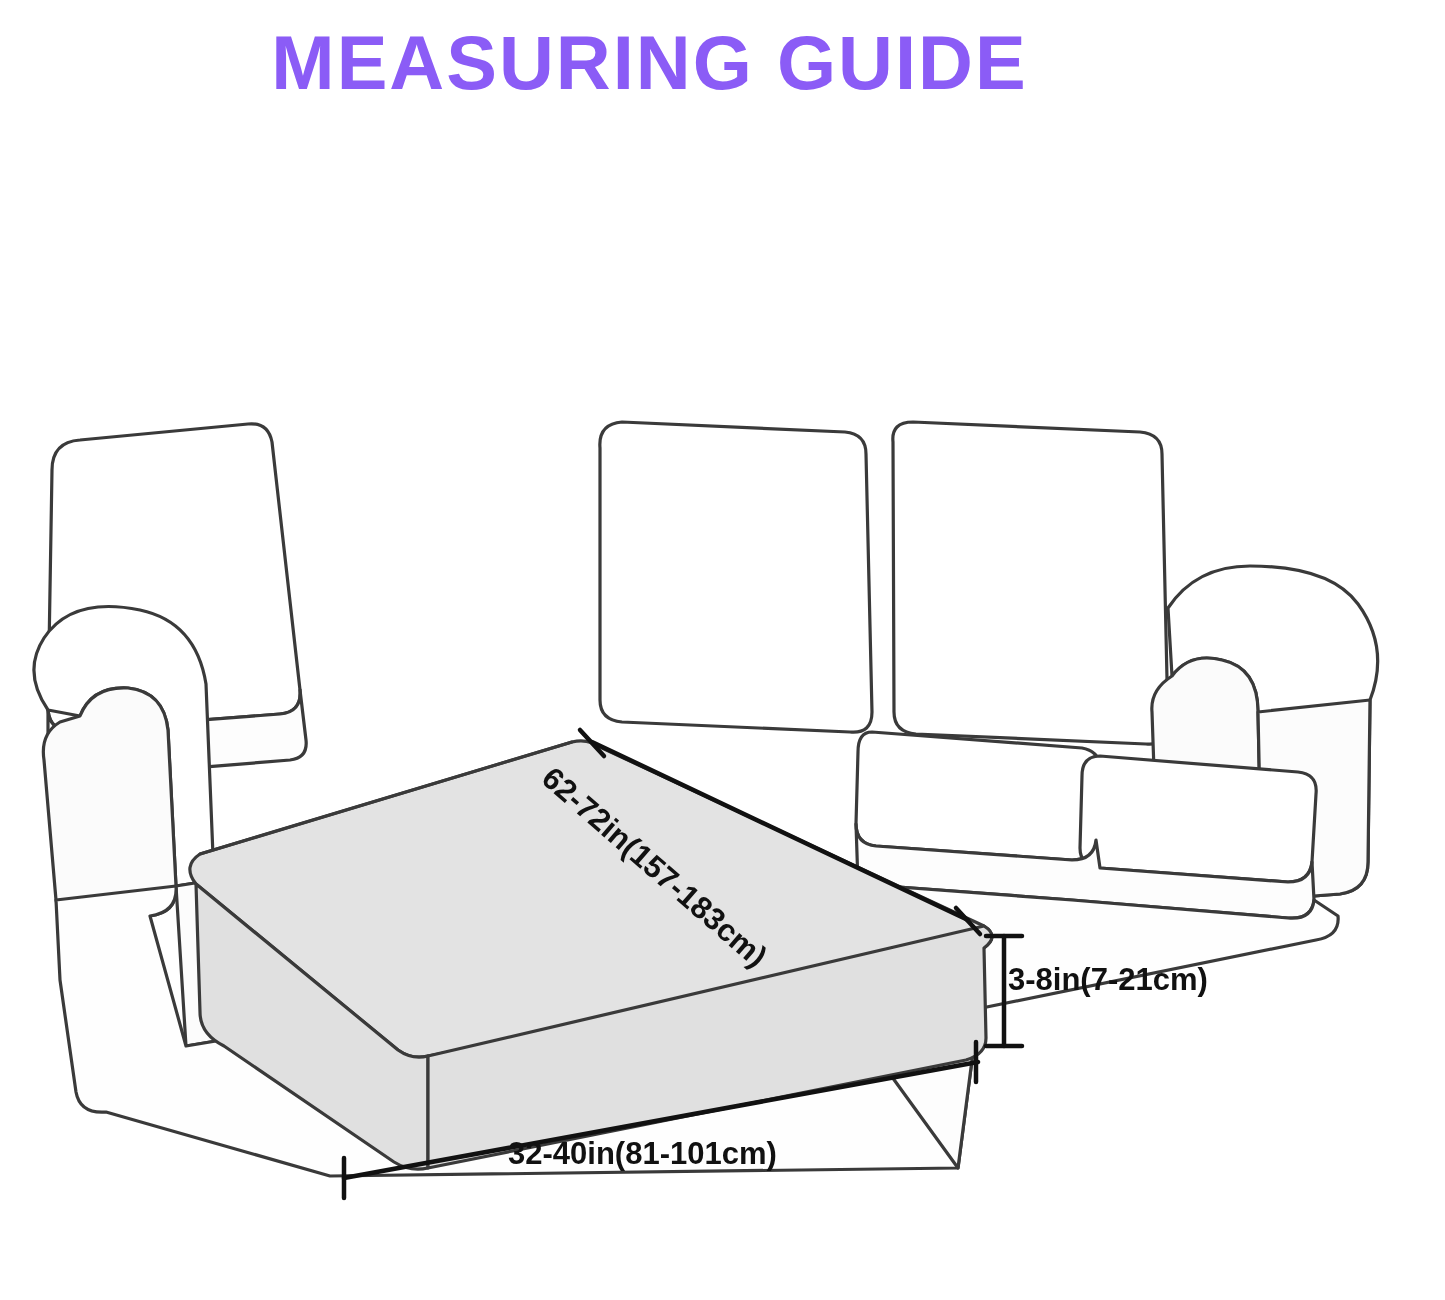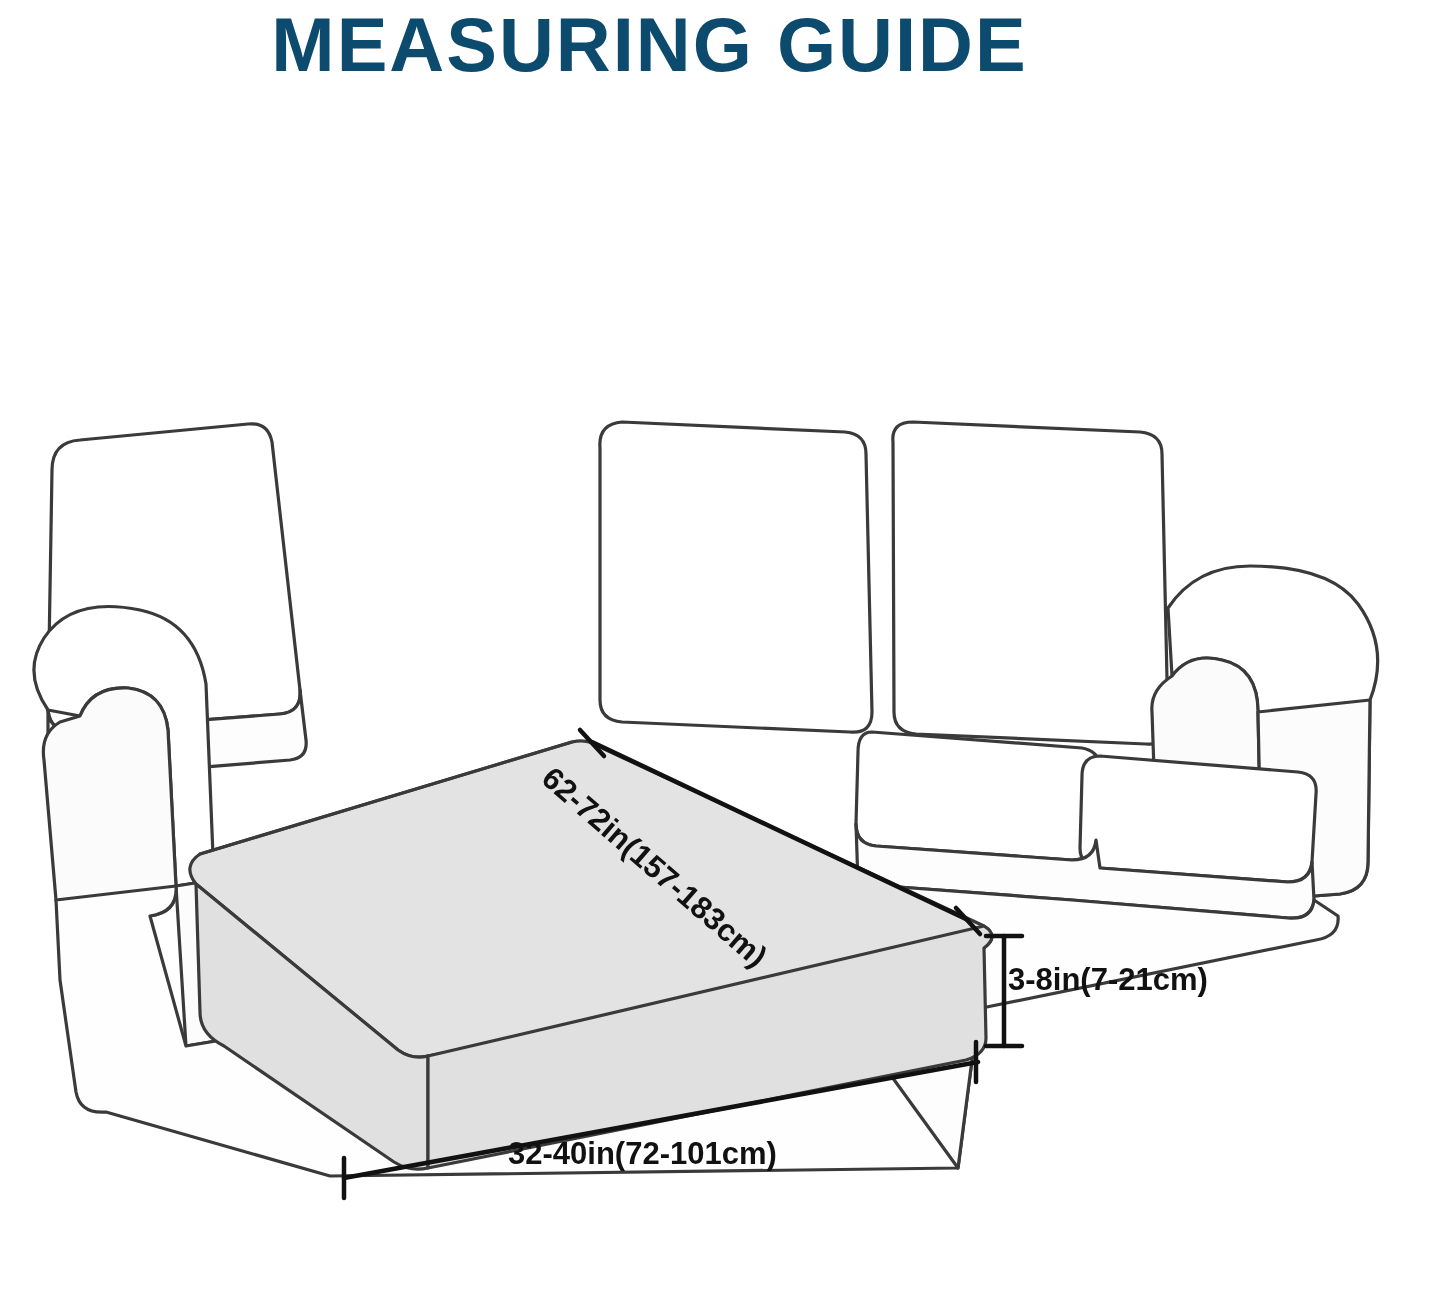--- a/index.html
+++ b/index.html
@@ -17,28 +17,28 @@
   }
   #page {
     position: relative;
     width: 1445px;
     height: 1300px;
     background: #ffffff;
   }
   #title {
     position: absolute;
     left: 0;
-    top: 2px;
+    top: 20px;
     width: 1299px;
     text-align: center;
     font-size: 76px;
     font-weight: bold;
     letter-spacing: 2px;
     line-height: 86px;
-    color: #0c4a6e;
+    color: #8b5cf6;
     white-space: nowrap;
   }
   #diagram {
     position: absolute;
     left: 0;
     top: 0;
     width: 1445px;
     height: 1300px;
   }
   .dim-label {
@@ -114,15 +114,15 @@
       <line x1="986" y1="1046" x2="1022" y2="1046"></line>
 
       <line x1="344" y1="1178" x2="978" y2="1062"></line>
       <line x1="344" y1="1158" x2="344" y2="1198"></line>
       <line x1="976" y1="1042" x2="976" y2="1082"></line>
     </g>
   </svg>
 
   <div class="dim-label" id="label-depth">62-72in(157-183cm)</div>
   <div class="dim-label" id="label-height">3-8in(7-21cm)</div>
-  <div class="dim-label" id="label-width">32-40in(72-101cm)</div>
+  <div class="dim-label" id="label-width">32-40in(81-101cm)</div>
 
 </div>
 
 </body></html>

